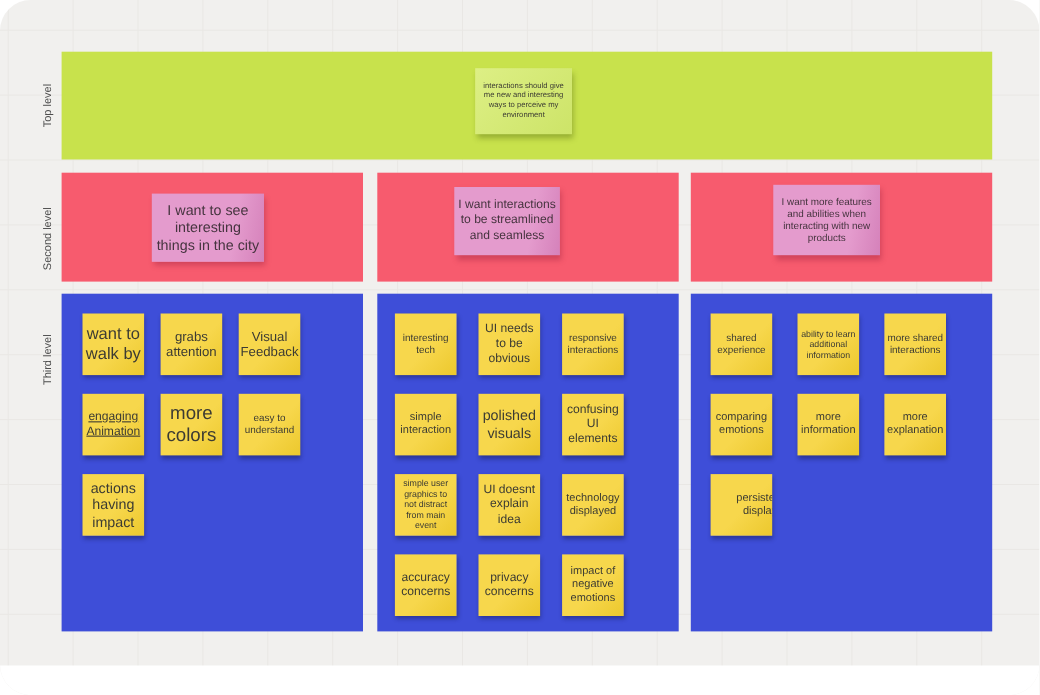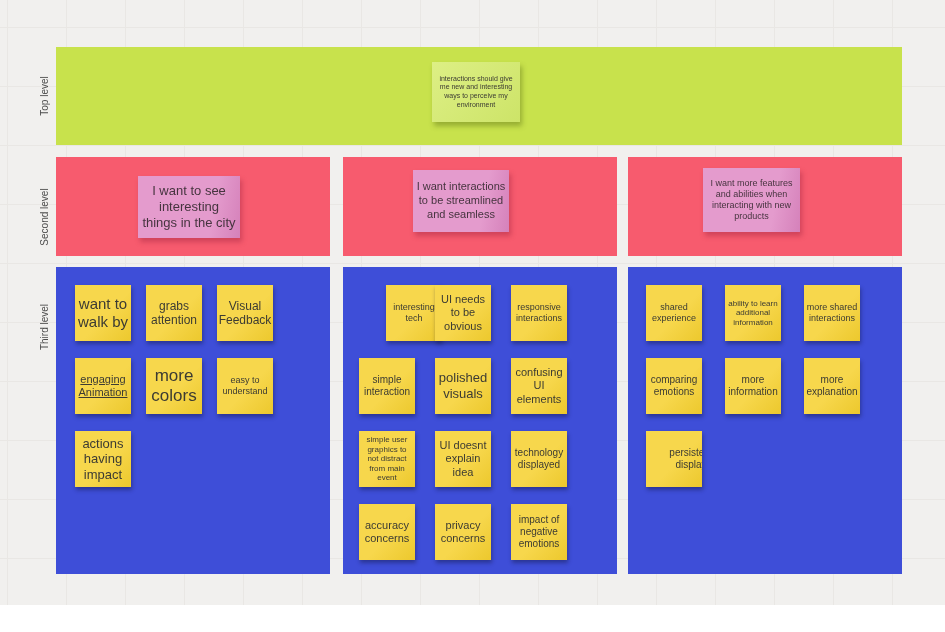--- a/index.html
+++ b/index.html
@@ -11,20 +11,21 @@
     position: relative;
     width: 945px;
     height: 632px;
     overflow: hidden;
     background-color: var(--board-bg, #f1f0ee);
     background-image:
       linear-gradient(var(--grid-color, #e9e7e4) 1px, transparent 1px),
       linear-gradient(90deg, var(--grid-color, #e9e7e4) 1px, transparent 1px);
     background-size: 59px 59px;
     background-position: 7px 27px;
+    border-radius: 28px;
   }
   .bottom-strip {
     position: absolute;
     left: 0; right: 0; bottom: 0;
     height: 27px;
     background: #ffffff;
   }
   
   .row-label {
     position: absolute;
@@ -125,21 +126,21 @@
   <div class="band blue-band" id="blue-band-0">
       <div class="note yellow-note" style="font-size: 15px;">want to walk by</div>
       <div class="note yellow-note" style="font-size: 12px;">grabs attention</div>
       <div class="note yellow-note" style="font-size: 12px;">Visual Feedback</div>
       <div class="note yellow-note" style="font-size: 11px; text-decoration: underline;">engaging Animation</div>
       <div class="note yellow-note" style="font-size: 17px;">more colors</div>
       <div class="note yellow-note" style="font-size: 9px;">easy to understand</div>
       <div class="note yellow-note" style="font-size: 13px;">actions having impact</div>
     </div>
   <div class="band blue-band" id="blue-band-1">
-      <div class="note yellow-note" style="font-size: 9px; margin-left: 27px;">interesting tech</div>
+      <div class="note yellow-note" style="font-size: 9px;">interesting tech</div>
       <div class="note yellow-note" style="font-size: 11px;">UI needs to be obvious</div>
       <div class="note yellow-note" style="font-size: 9px;">responsive interactions</div>
       <div class="note yellow-note" style="font-size: 10px;">simple interaction</div>
       <div class="note yellow-note" style="font-size: 13px;">polished visuals</div>
       <div class="note yellow-note" style="font-size: 11px;">confusing UI elements</div>
       <div class="note yellow-note" style="font-size: 8px;">simple user graphics to not distract from main event</div>
       <div class="note yellow-note" style="font-size: 11px;">UI doesnt explain idea</div>
       <div class="note yellow-note" style="font-size: 10px;">technology displayed</div>
       <div class="note yellow-note" style="font-size: 11px;">accuracy concerns</div>
       <div class="note yellow-note" style="font-size: 11px;">privacy concerns</div>

